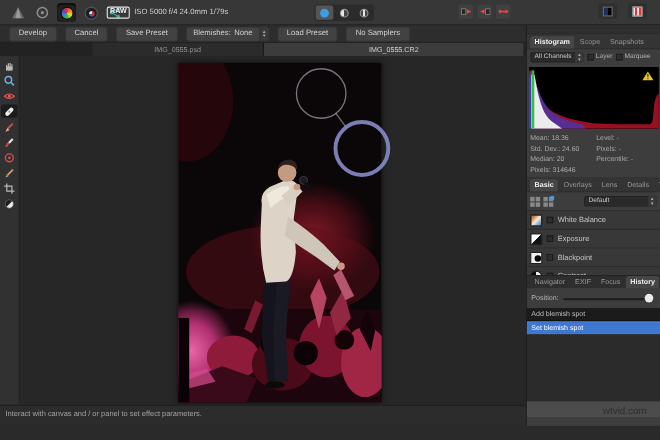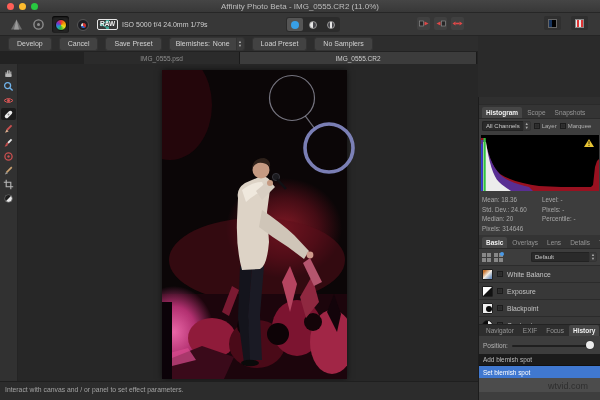--- a/index.html
+++ b/index.html
@@ -36,21 +36,21 @@
   .dot-mirror { width:8px; height:8px; border-radius:50%; border:1px solid #999; background:linear-gradient(90deg,#45454a 35%,#e8e8e8 35% 60%,#45454a 60%); }
   .clip-group { position:absolute; left:417px; top:4px; display:flex; gap:4px; }
   .cbtn { width:13px; height:13px; background:#404040; border-radius:2px; display:flex; align-items:center; justify-content:center; }
   .r-group { position:absolute; left:544px; top:3px; display:flex; gap:10px; }
   .rbtn { width:17px; height:14px; background:#2f2f2f; border-radius:2px; display:flex; align-items:center; justify-content:center; }
   .ic-assist { width:9px; height:9px; border:1px solid #666; background:linear-gradient(90deg,#17335c 50%,#000 50%); }
   .ic-studio { width:9px; height:9px; border:1px solid #888;
     background:repeating-linear-gradient(90deg,#e8e8e8 0 1px,#d33 1px 3px,#e8e8e8 3px 4px); background-color:#e8e8e8; }
 
   
-  .body-row { display:flex; height:364px;align-items:flex-end; }
+  .body-row { display:flex; height:364px; }
   .left-col { width:478px; display:flex; flex-direction:column; }
   .right-col { width:122px; background:#3d3d3d; border-left:1px solid #1c1c1c; display:flex; flex-direction:column; }
 
   
   .develop-bar { height:16px; background:#2d2d2d; border-bottom:1px solid #222; display:flex; align-items:center; padding-left:8px; gap:7px; }
   .dbtn { background:#424242; border:1px solid #333; border-radius:3px; color:#d2d2d2; font-size:7px; line-height:1;
           padding:2px 8px 3px; white-space:nowrap; }
   .blem-wrap { display:flex; align-items:stretch; }
   .blem-main { background:#424242; border:1px solid #333; border-right:none; border-radius:3px 0 0 3px;
                color:#d2d2d2; font-size:7px; line-height:1; padding:2px 6px 3px; display:flex; gap:3px; }
@@ -123,28 +123,20 @@
   .rp-filler { flex:1; background:#2b2b2b; }
   .rp-footer { height:22px; background:linear-gradient(#4c4c4c 0 65%, #3e3e3e 65%);
     display:flex; justify-content:flex-end; padding:3px 12px 0 0; }
   .watermark { font-size:9px; color:#2e2e2e; }
 </style>
 </head>
 <body>
 
 <div class="app">
 
-  <div class="titlebar">
-    <div class="lights">
-      <span class="light red"></span>
-      <span class="light yellow"></span>
-      <span class="light green"></span>
-    </div>
-    <div class="win-title">Affinity Photo Beta - IMG_0555.CR2 (11.0%)</div>
-  </div>
 
   <div class="main-toolbar">
     <div class="personas">
       <div class="persona">
         <svg width="13" height="13" viewBox="0 0 13 13">
             <polygon points="6.5,1.5 12,11.5 1,11.5" fill="#6d6d6d"></polygon>
             <polygon points="6.5,1.5 9,11.5 4,11.5" fill="#9a9a9a"></polygon>
           </svg>
       </div>
       <div class="persona">

